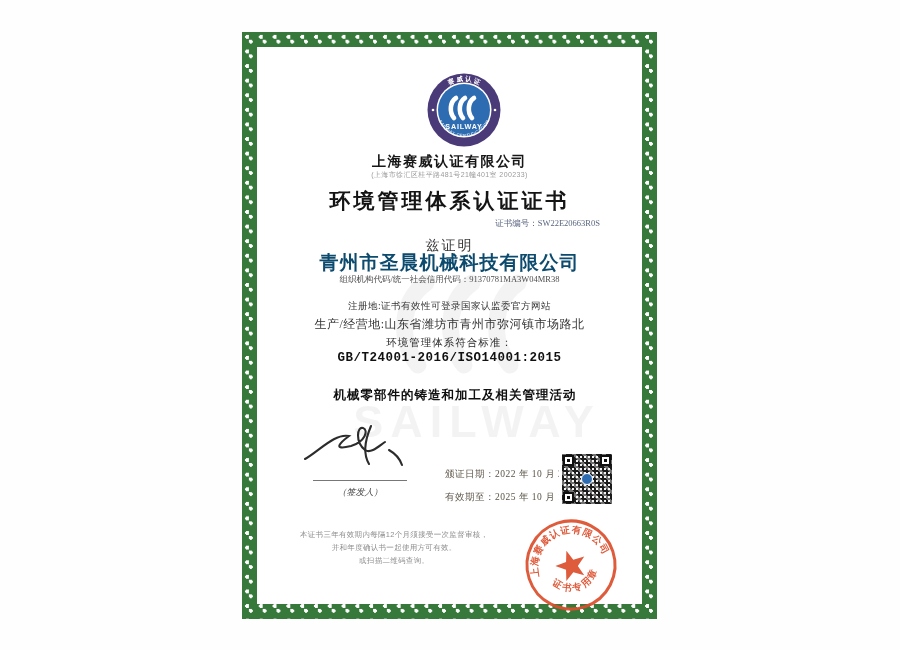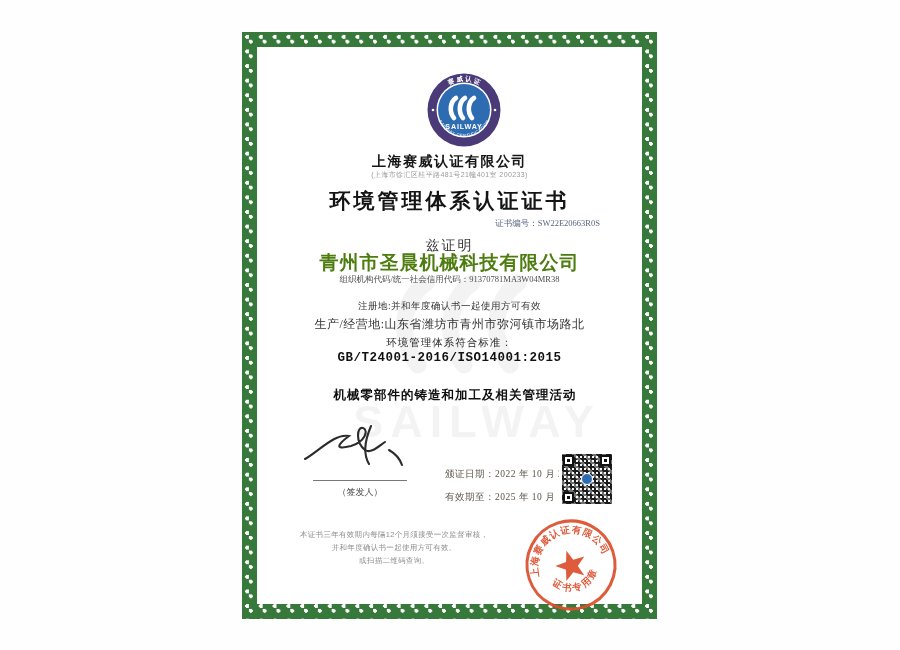--- a/index.html
+++ b/index.html
@@ -17,34 +17,34 @@
   
   .logo{position:absolute;left:170px;top:26px;width:74px;height:74px;}
   .issuer-name{top:106px;font-weight:bold;font-size:14px;letter-spacing:1.5px;color:#161616;}
   .issuer-address{top:123px;font-size:7px;color:#9a9a9a;letter-spacing:.4px;}
   .title{top:140px;font-weight:bold;font-size:21px;letter-spacing:3px;color:#141414;}
   .cert-no{position:absolute;top:171px;right:42px;font-size:8.5px;color:#5a6580;
     font-family:"Liberation Serif",serif;}
   
   .serif{font-family:"Liberation Serif",serif;}
   .intro{top:190px;font-size:14px;color:#3a3a3a;letter-spacing:2px;}
-  .company{top:203px;font-weight:bold;font-size:19px;color:#4d7c0f;letter-spacing:1px;}
+  .company{top:203px;font-weight:bold;font-size:19px;color:#0c4a6e;letter-spacing:1px;}
   .orgcode{top:227px;font-size:8.5px;color:#4c4c4c;}
   .addr1{top:253px;font-size:9.5px;color:#333;letter-spacing:.5px;}
   .addr2{top:269px;font-size:12px;color:#333;letter-spacing:.5px;}
   .std-label{top:289px;font-size:10.5px;color:#2a2a2a;letter-spacing:1px;}
   .std-value{top:304px;font-size:12.5px;font-weight:bold;color:#111;
     font-family:"Liberation Mono",monospace;letter-spacing:.5px;text-align:center;}
   .scope-label{top:325px;font-size:10.5px;color:#2a2a2a;letter-spacing:1px;}
   .scope-value{top:340px;font-size:12.5px;font-weight:bold;color:#101010;letter-spacing:1px;margin-left:11px;}
   
   .signature{position:absolute;left:44px;top:372px;width:122px;height:58px;}
   .sig-line{position:absolute;left:56px;top:433px;width:94px;border-top:1px solid #777;}
   .signer{position:absolute;left:36px;top:439px;width:134px;text-align:center;
-    font-size:9px;color:#474747;}
+    font-size:9px;color:#474747;font-style:italic;}
   .date-row{position:absolute;left:188px;font-size:9.5px;color:#5b5347;
     font-family:"Liberation Serif",serif;letter-spacing:.5px;white-space:nowrap;}
   .date-issue{top:421px;}
   .date-expiry{top:444px;}
   .qr{position:absolute;left:305px;top:407px;width:50px;height:50px;background:
      repeating-linear-gradient(45deg, rgba(255,255,255,.38) 0 3px, rgba(255,255,255,0) 3px 7px),
      repeating-linear-gradient(90deg,#1c1c1c 0 2px, rgba(255,255,255,0) 2px 4px),
      repeating-linear-gradient(0deg,#1c1c1c 0 2px,#f4f4f4 2px 4px);
     outline:3px solid #fff;}
   .finder{position:absolute;width:11px;height:11px;border:2.5px solid #111;background:#fff;box-sizing:border-box;}
@@ -101,21 +101,21 @@
       </svg>
 
       <div class="row issuer-name">上海赛威认证有限公司</div>
       <div class="row issuer-address">(上海市徐汇区桂平路481号21幢401室 200233)</div>
       <div class="row title">环境管理体系认证证书</div>
       <div class="cert-no"><span>证书编号：</span><span>SW22E20663R0S</span></div>
 
       <div class="row intro serif">兹证明</div>
       <div class="row company">青州市圣晨机械科技有限公司</div>
       <div class="row orgcode serif">组织机构代码/统一社会信用代码：91370781MA3W04MR38</div>
-      <div class="row addr1 serif">注册地:并和年度确认书一起使用方可有效</div>
+      <div class="row addr1 serif">注册地:证书有效性可登录国家认监委官方网站</div>
       <div class="row addr2 serif">生产/经营地:山东省潍坊市青州市弥河镇市场路北</div>
 
       <div class="row std-label serif">环境管理体系符合标准：</div>
       <div class="row std-value">GB/T24001-2016/ISO14001:2015</div>
       <div class="row scope-value">机械零部件的铸造和加工及相关管理活动</div>
 
       <svg class="signature" viewBox="0 0 122 58">
         <g stroke="#2c2c2c" stroke-width="2.1" fill="none" stroke-linecap="round">
           <path d="M4,40 C18,32 34,14 48,17 C40,23 30,32 50,27 C64,23 68,11 62,9 C56,7 54,23 64,31 C70,35 78,27 84,23"></path>
           <path d="M70,7 C64,21 62,35 68,45"></path>

